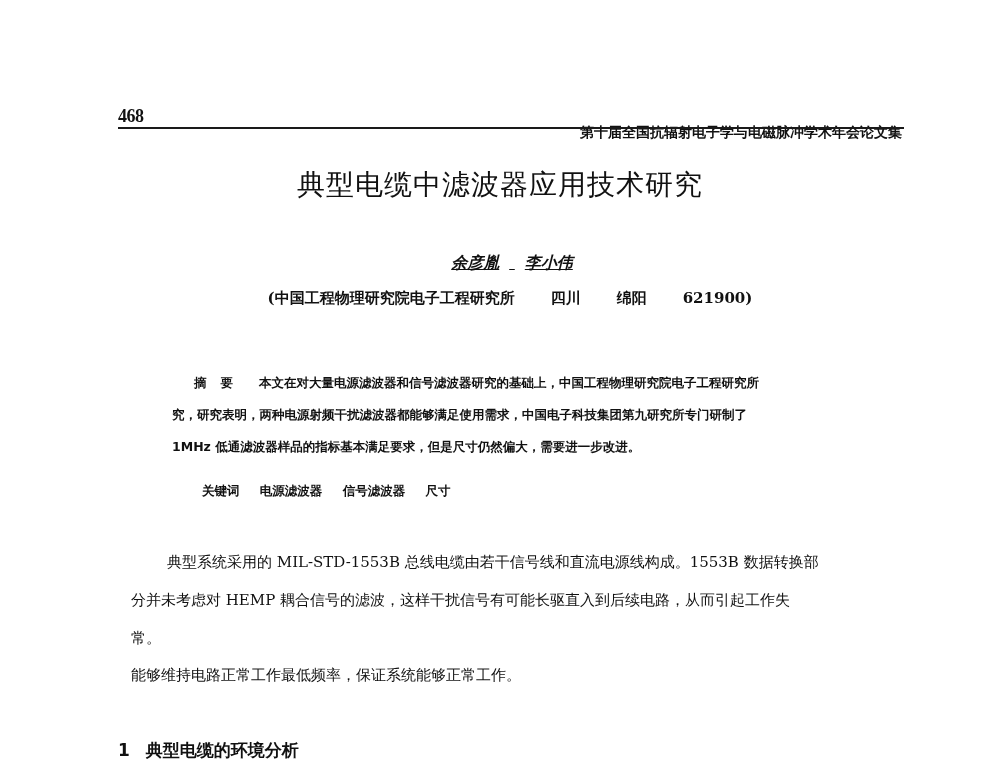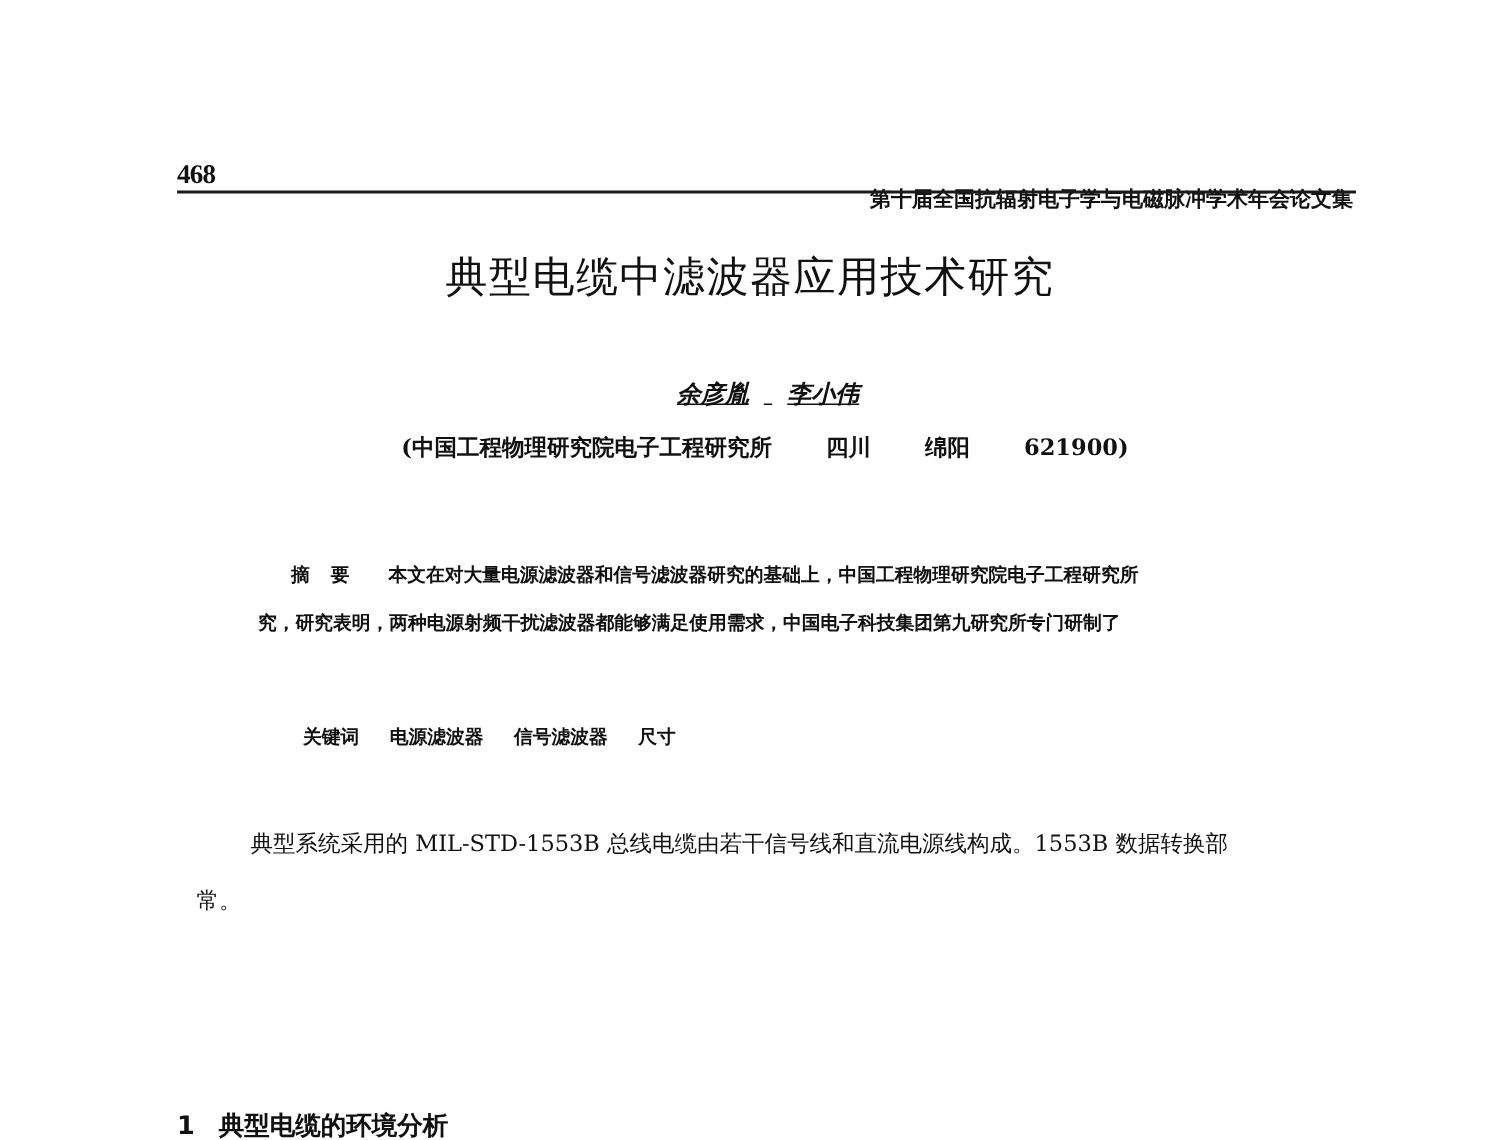--- a/index.html
+++ b/index.html
@@ -173,32 +173,35 @@
 
 <div class="affiliation">
   <span>(</span><span>中国工程物理研究院电子工程研究所</span><span class="sep"></span><span class="sep"></span><span>四川</span><span class="sep"></span><span class="sep"></span><span>绵阳</span><span class="sep"></span><span class="sep"></span><span>621900</span><span>)</span>
 </div>
 
 <div class="abstract">
   <div class="abstract-line">
     <span class="abstract-label">摘要</span><span>本文在对大量电源滤波器和信号滤波器研究的基础上，中国工程物理研究院电子工程研究所</span>
   </div>
   <div class="abstract-line">究，研究表明，两种电源射频干扰滤波器都能够满足使用需求，中国电子科技集团第九研究所专门研制了</div>
+  <div class="abstract-line">1MHz 低通滤波器样品的指标基本满足要求，但是尺寸仍然偏大，需要进一步改进。</div>
 </div>
 
 <div class="keywords">
   <span class="keywords-label">关键词</span>
   <span class="keyword">电源滤波器</span>
   <span class="keyword">信号滤波器</span>
   <span class="keyword">尺寸</span>
 </div>
 
 <div class="body-para para-1">
   <div class="body-line indent">典型系统采用的 MIL-STD-1553B 总线电缆由若干信号线和直流电源线构成。1553B 数据转换部</div>
+  <div class="body-line">分并未考虑对 HEMP 耦合信号的滤波，这样干扰信号有可能长驱直入到后续电路，从而引起工作失</div>
   <div class="body-line">常。</div>
 </div>
 
 <div class="body-para para-2">
+  <div class="body-line">能够维持电路正常工作最低频率，保证系统能够正常工作。</div>
 </div>
 
 <div class="section-heading">
   <span class="section-number">1</span><span>典型电缆的环境分析</span>
 </div>
 
 </body></html>

